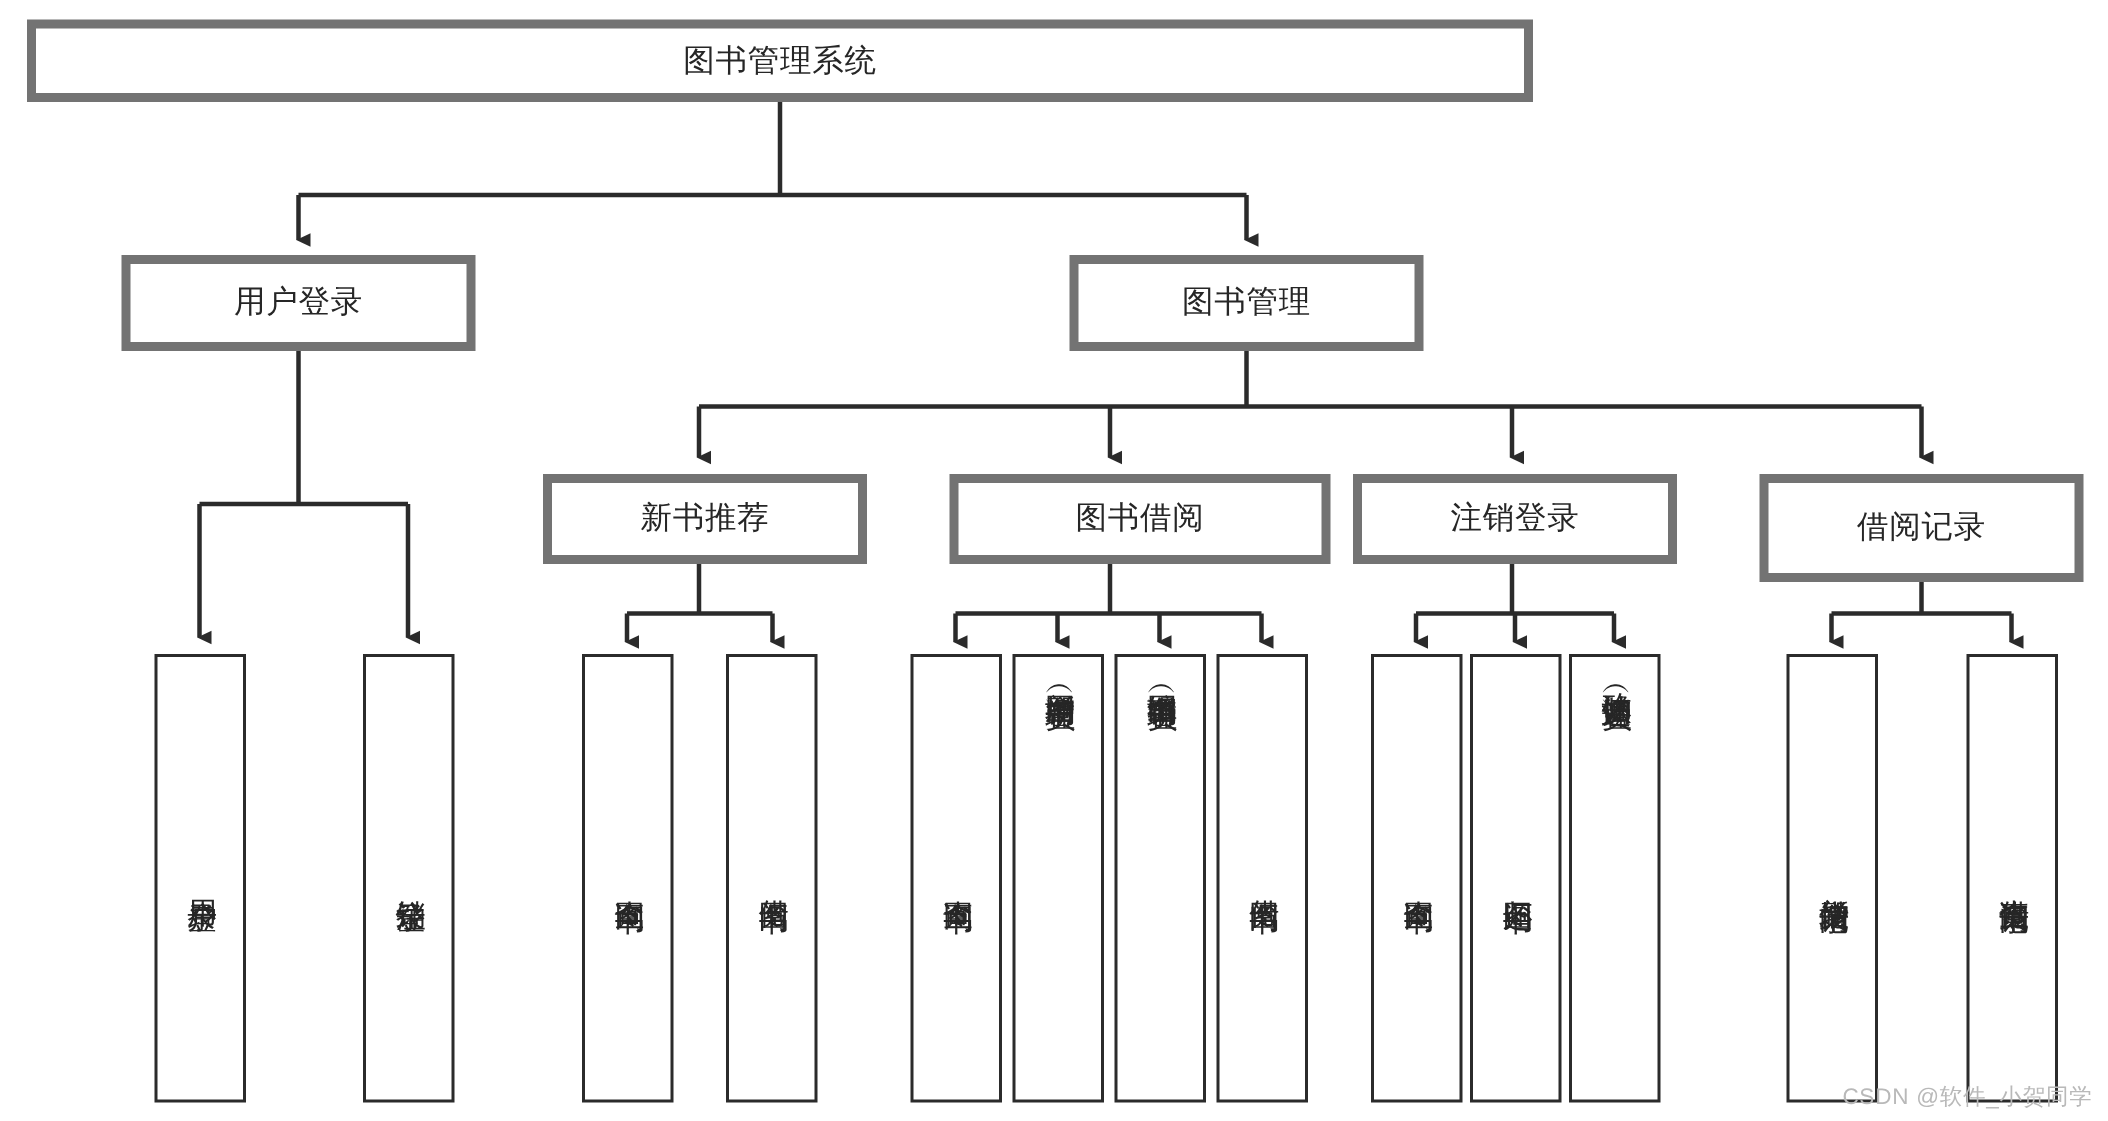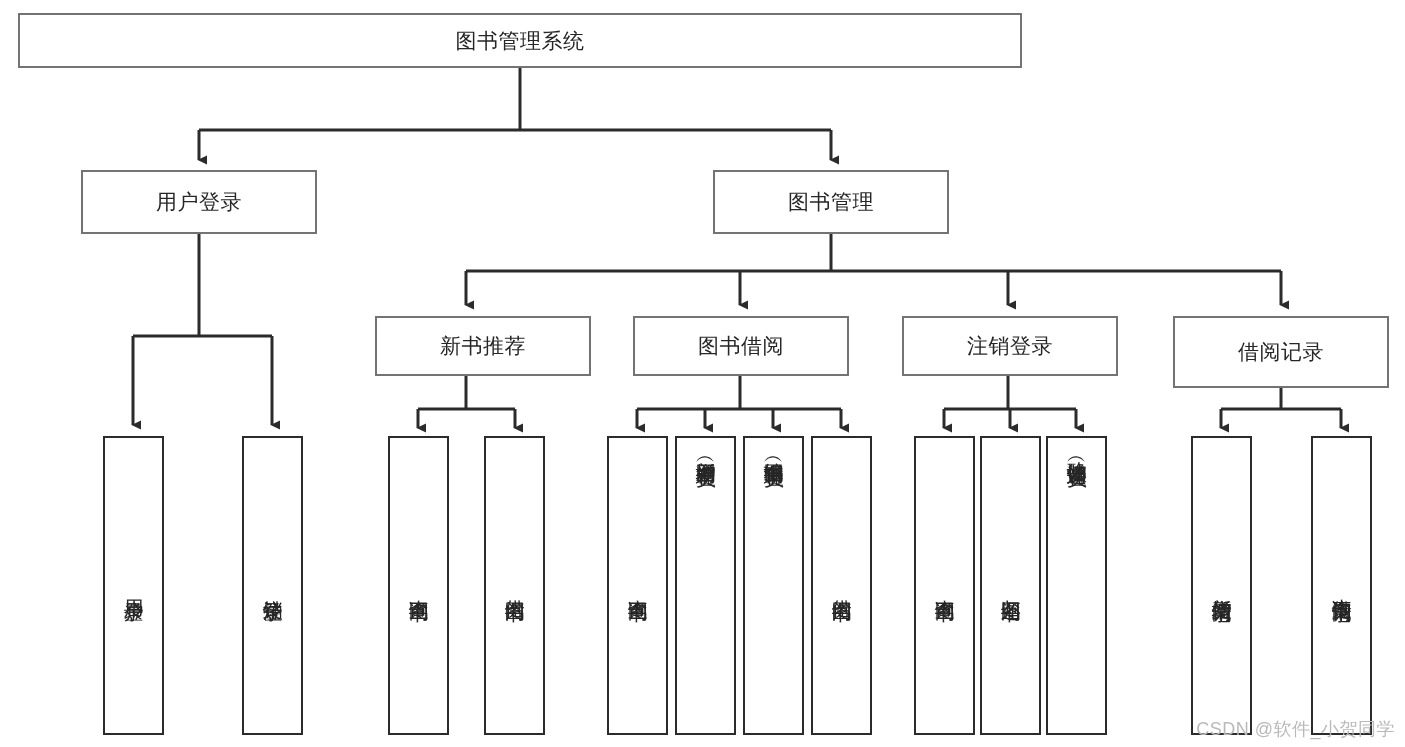--- a/index.html
+++ b/index.html
@@ -22,21 +22,21 @@
   svg#flow-svg {
     position: absolute;
     top: 0;
     left: 0;
     width: 1405px;
     height: 747px;
   }
   .node-box {
     position: absolute;
     box-sizing: border-box;
-    border: 2px solid #737373;
+    border: 6px solid #737373;
     background: #ffffff;
     display: flex;
     align-items: center;
     justify-content: center;
     overflow: hidden;
   }
   .node-label-h {
     font-size: 21px;
     color: #262626;
     line-height: 1.1;
@@ -65,21 +65,21 @@
     font-size: 20px;
     color: #262626;
     line-height: 1.38;
     letter-spacing: 1px;
     text-align: center;
   }
   .watermark {
     position: absolute;
     right: 10px;
     bottom: 6px;
-    font-size: 18px;
+    font-size: 15px;
     color: #b9b9b9;
     white-space: nowrap;
     letter-spacing: 0.5px;
   }
 </style>
 </head>
 <body>
 
 <div id="diagram-root">
 
@@ -141,25 +141,25 @@
   </div>
 
   <div class="node-box" style="left:81px; top:170px; width:236px; height:64px;">
     <span class="node-label-h">用户登录</span>
   </div>
 
   <div class="node-box" style="left:713px; top:170px; width:236px; height:64px;">
     <span class="node-label-h">图书管理</span>
   </div>
 
-  <div class="node-box" style="left:362px; top:316px; width:216px; height:60px;margin-left:13px;">
+  <div class="node-box" style="left:362px; top:316px; width:216px; height:60px;">
     <span class="node-label-h">新书推荐</span>
   </div>
 
-  <div class="node-box" style="left:633px; top:316px; width:216px; height:60px;">
+  <div class="node-box" style="left:633px; top:316px; width:254px; height:60px;">
     <span class="node-label-h">图书借阅</span>
   </div>
 
   <div class="node-box" style="left:902px; top:316px; width:216px; height:60px;">
     <span class="node-label-h">注销登录</span>
   </div>
 
   <div class="node-box" style="left:1173px; top:316px; width:216px; height:72px;">
     <span class="node-label-h">借阅记录</span>
   </div>

